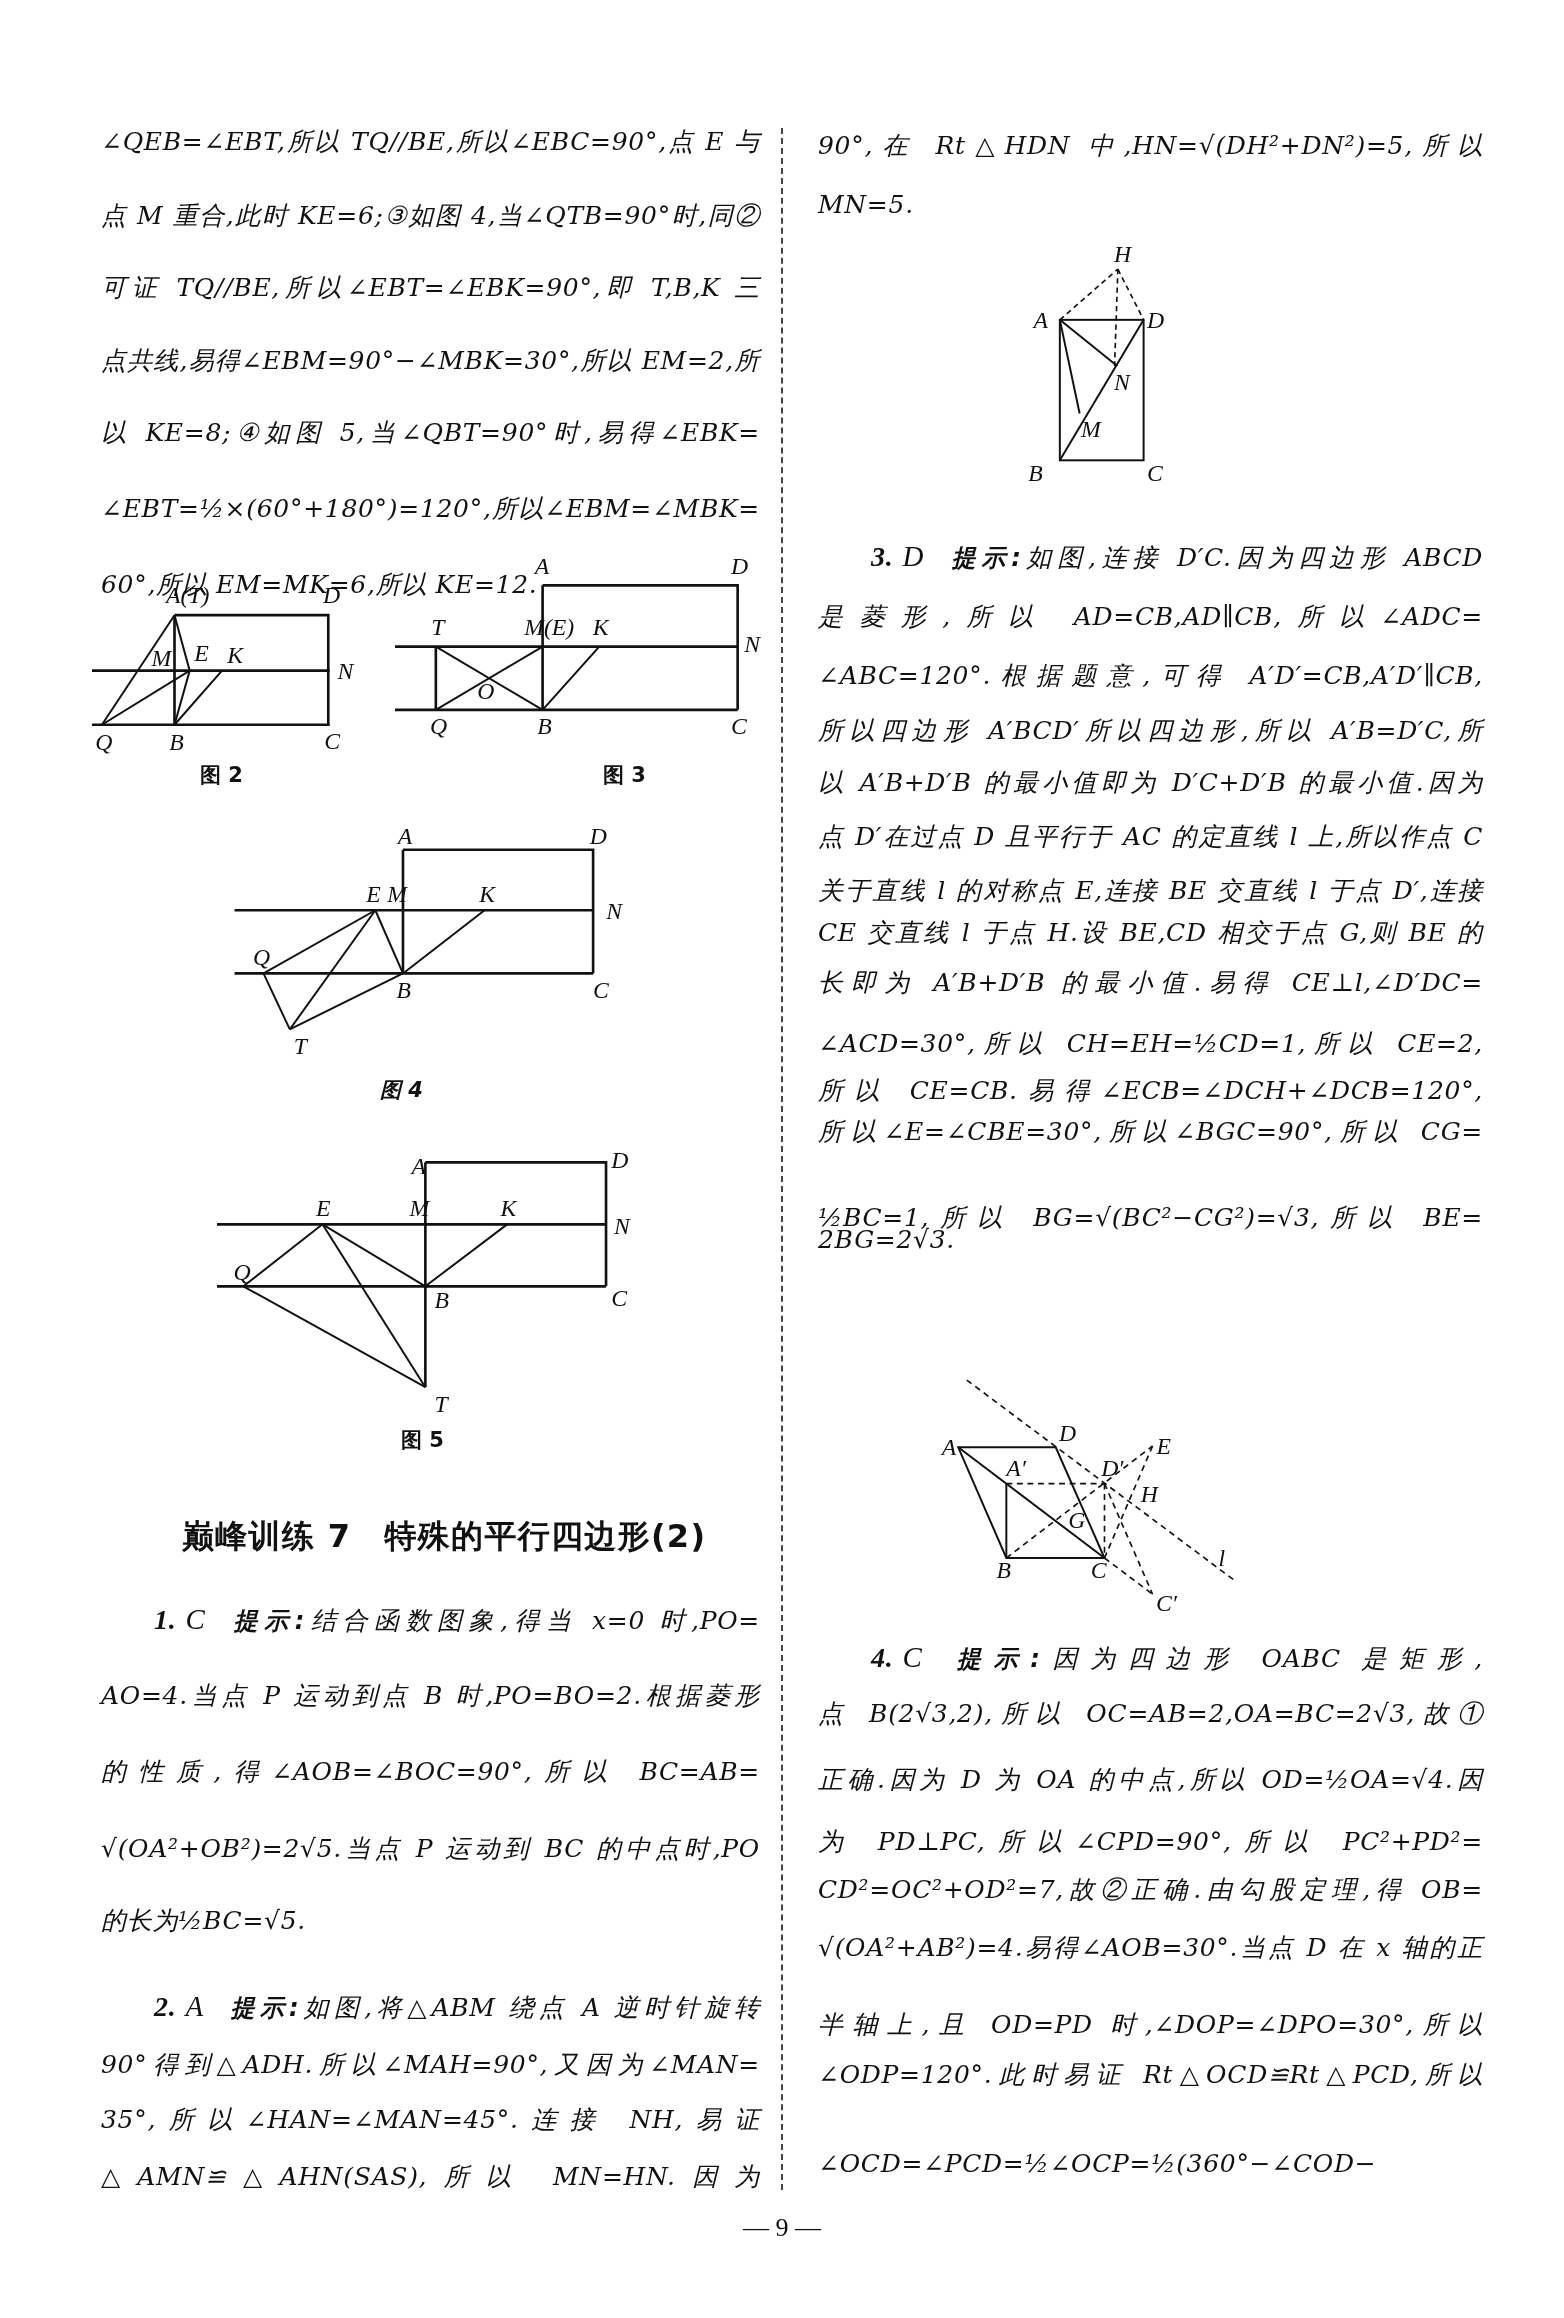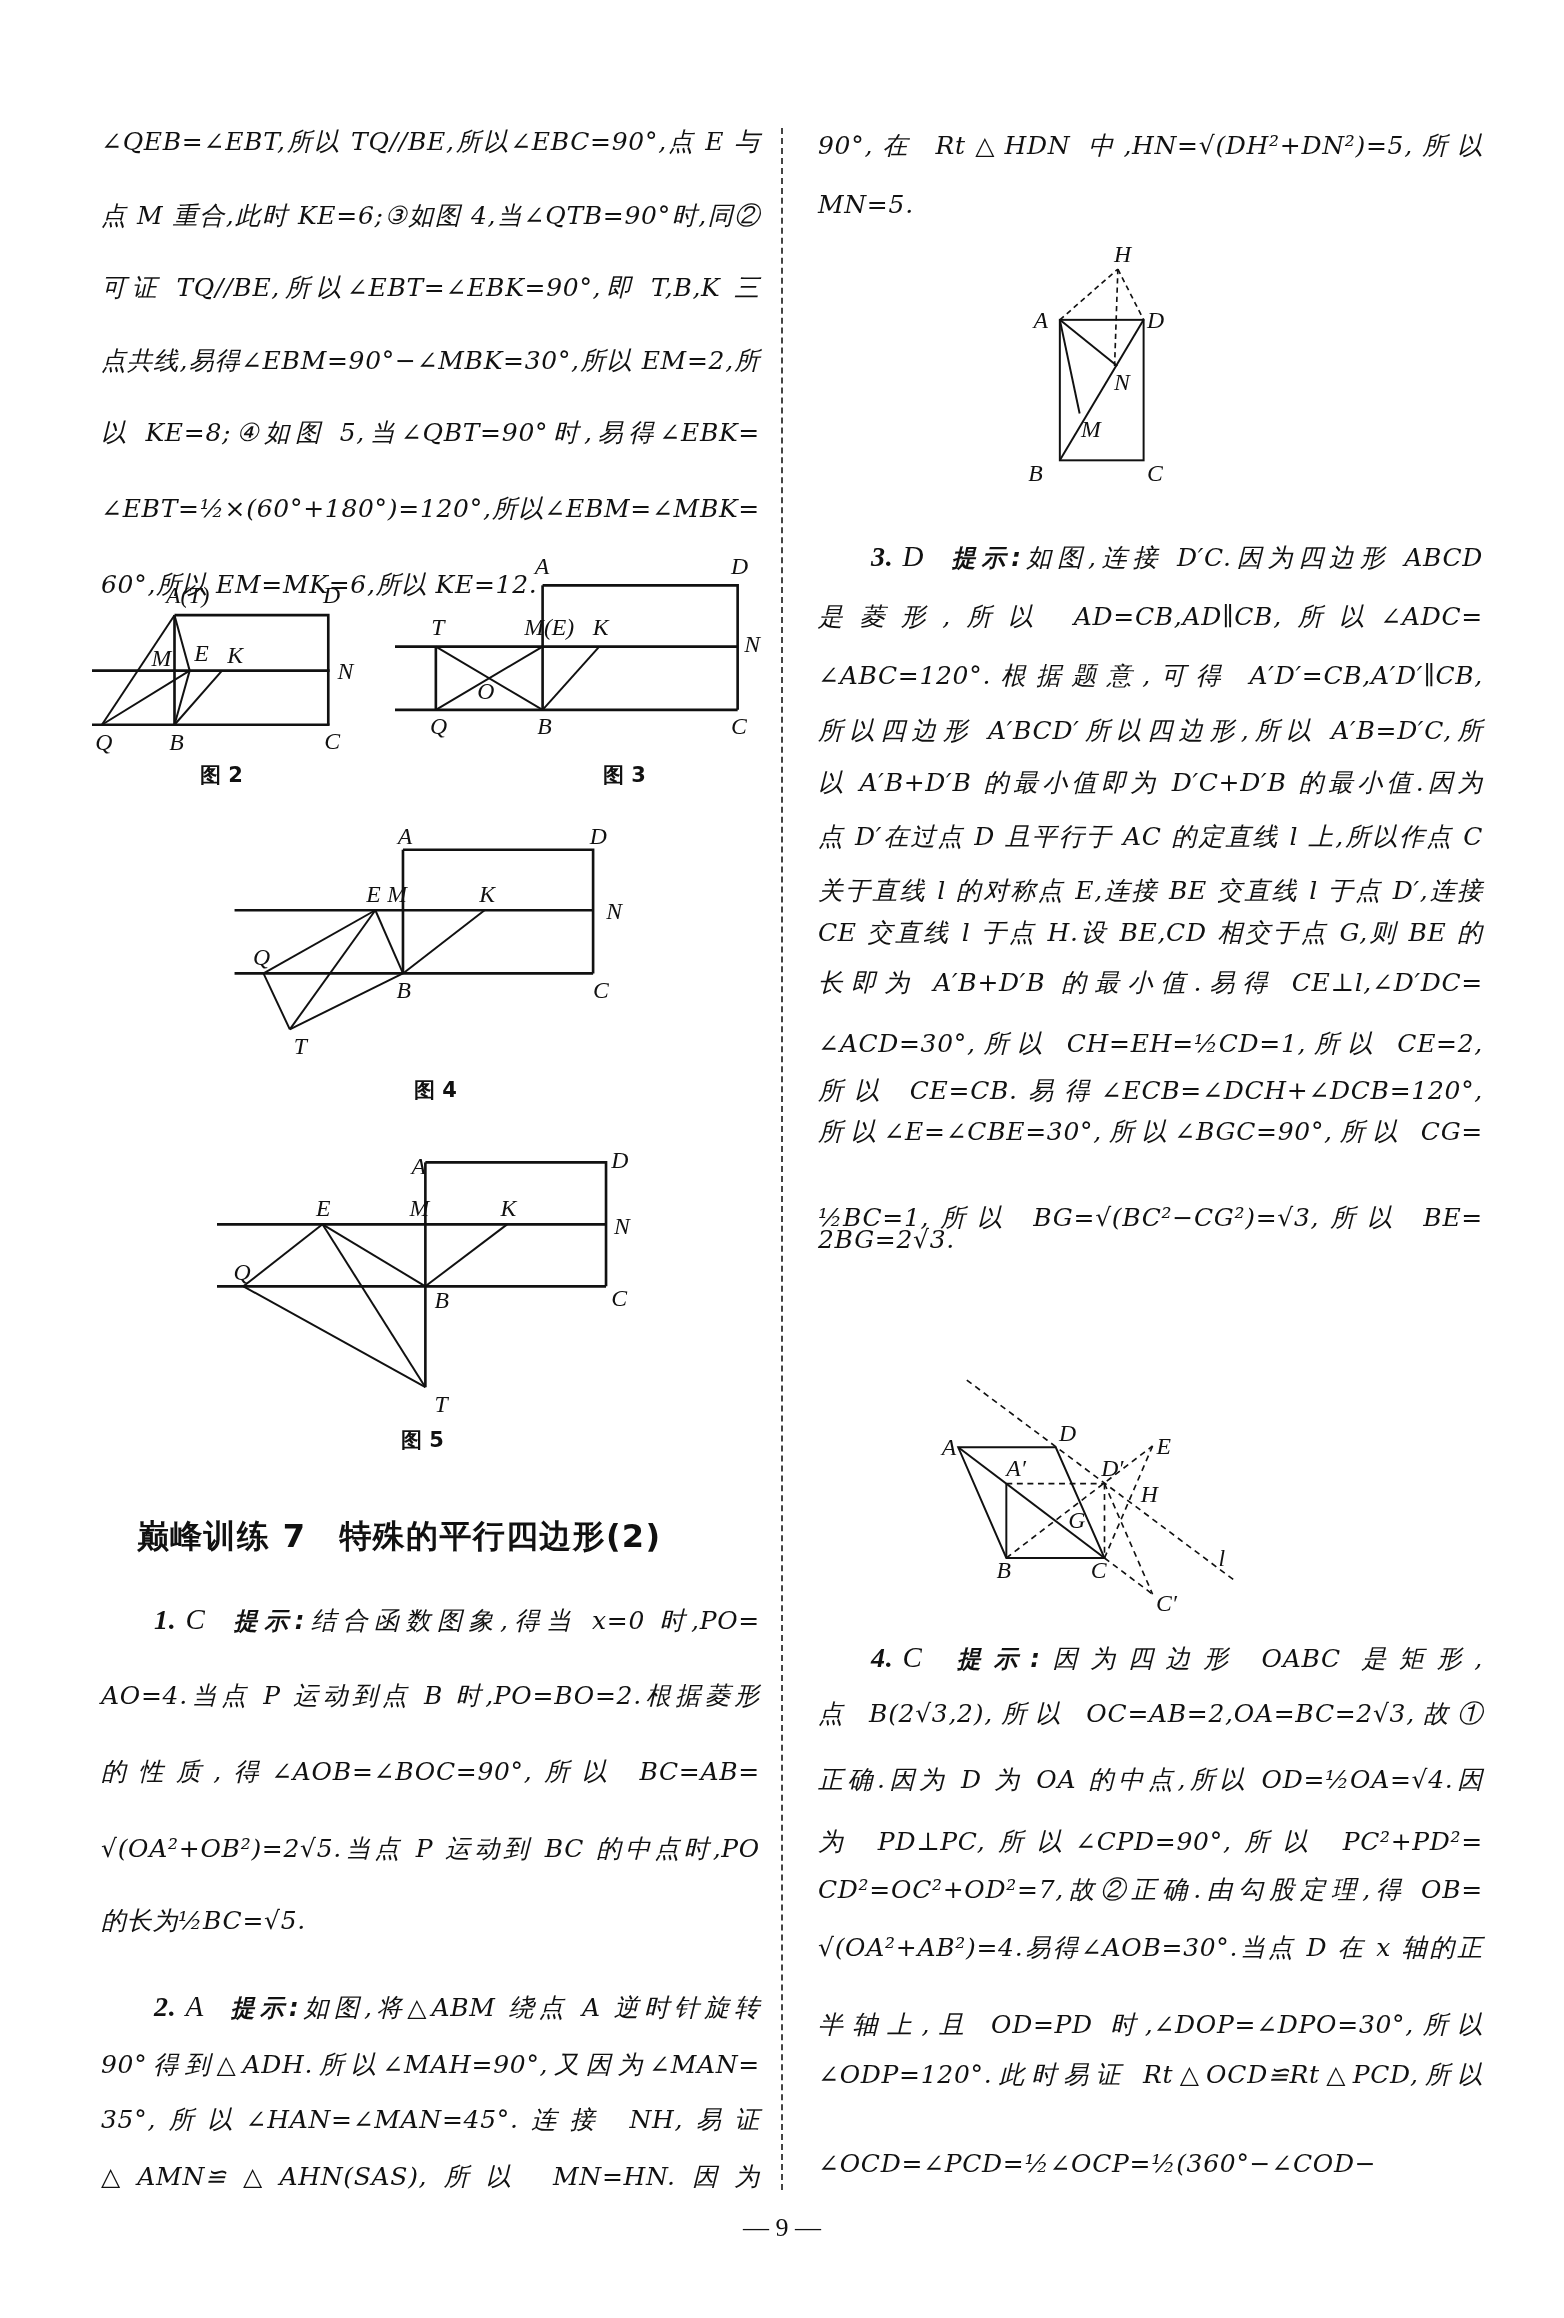--- a/index.html
+++ b/index.html
@@ -116,21 +116,21 @@
     <text x="200" y="110">E</text>
     <text x="232" y="110">M</text>
     <text x="372" y="110">K</text>
     <text x="565" y="135">N</text>
     <text x="28" y="205">Q</text>
     <text x="246" y="255">B</text>
     <text x="545" y="255">C</text>
     <text x="90" y="340">T</text>
   </svg>
 </div>
-<div class="caption" style="left:414px; top:1076px;">图 4</div>
+<div class="caption" style="left:380px; top:1076px;font-style:italic;">图 4</div>
 
 <div class="fig" style="left:217px; top:1153px;">
   <svg width="422" height="264" viewBox="0 0 640 400">
     <g stroke="#111" stroke-width="4" fill="none">
       <line x1="0" y1="108" x2="590" y2="108"></line>
       <line x1="0" y1="202" x2="590" y2="202"></line>
       <polyline points="316,14 590,14 590,202"></polyline>
       <line x1="316" y1="14" x2="316" y2="355"></line>
     </g>
     <g stroke="#111" stroke-width="3" fill="none">
@@ -148,21 +148,21 @@
     <text x="602" y="122">N</text>
     <text x="25" y="192">Q</text>
     <text x="330" y="235">B</text>
     <text x="598" y="232">C</text>
     <text x="330" y="392">T</text>
   </svg>
 </div>
 <div class="caption" style="left:401px; top:1426px;">图 5</div>
 
 <div class="col col-left">
-  <div class="section-title" style="top:1515px;">巅峰训练 7　特殊的平行四边形(2)</div>
+  <div class="section-title" style="top:1515px;margin-left:45px;">巅峰训练 7　特殊的平行四边形(2)</div>
 
   <div class="line" style="top:1603px">
     <span class="qnum">1.</span><span class="ans">C</span><span class="hint">提示:</span><span>结合函数图象,得当 x=0 时,PO=</span>
   </div>
   <div class="line" style="top:1679px">AO=4.当点 P 运动到点 B 时,PO=BO=2.根据菱形</div>
   <div class="line" style="top:1755px">的性质,得∠AOB=∠BOC=90°,所以 BC=AB=</div>
   <div class="line" style="top:1832px">√(OA²+OB²)=2√5.当点 P 运动到 BC 的中点时,PO</div>
   <div class="line last" style="top:1904px">的长为½BC=√5.</div>
 
   <div class="line" style="top:1990px">

